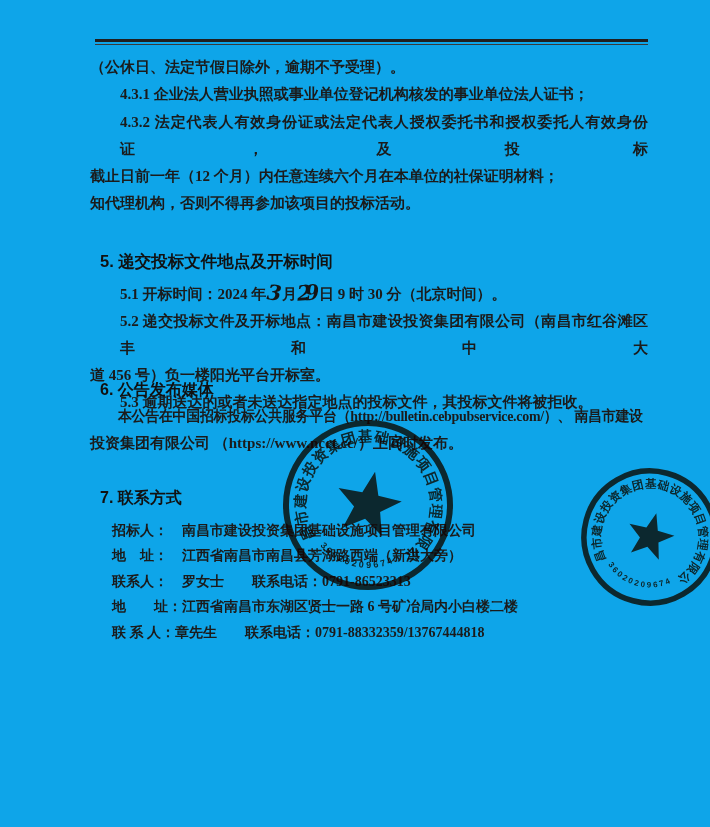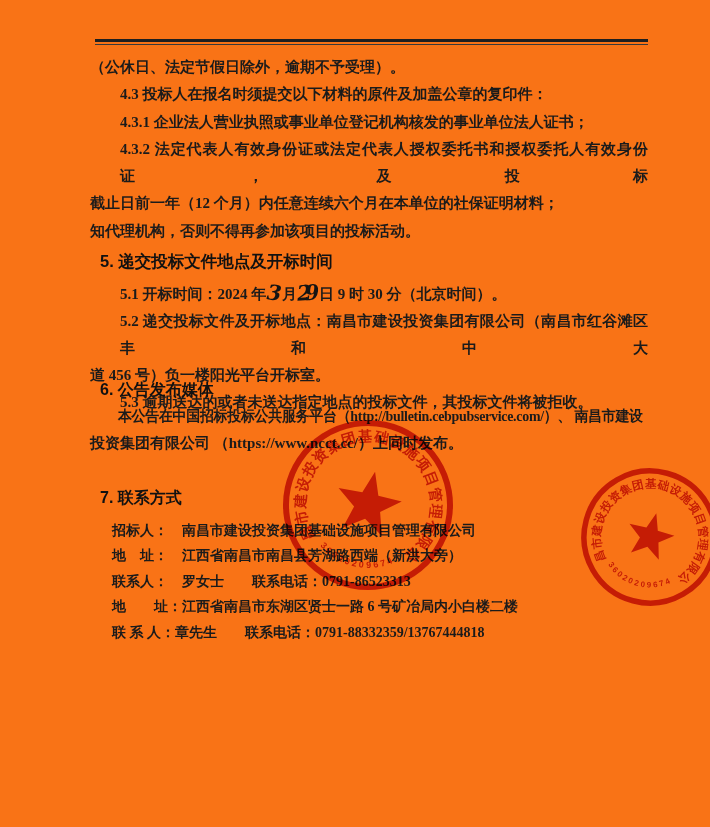--- a/index.html
+++ b/index.html
@@ -1,17 +1,17 @@
 <!DOCTYPE html>
 <html><head>
 <meta charset="utf-8">
 <style>
   html,body{margin:0;padding:0;background:#ffffff;}
   .page{
-    position:relative;width:710px;height:827px;background:#f97316;
+    position:relative;width:710px;height:827px;background:#0ea5e9;
     overflow:hidden;
     font-family:"Liberation Serif",serif;
     color:#1b1b1b;font-weight:bold;
   }
   .top-rule{
     position:absolute;left:95px;top:39px;width:553px;height:2px;
     border-top:3px solid #1f1f1f;border-bottom:1px solid #3a3a3a;
   }
   .block{position:absolute;left:90px;width:558px;}
   .blockA{top:54px;font-size:15px;line-height:27.3px;}
@@ -45,21 +45,20 @@
 </style>
 </head>
 <body>
 
 <div class="page">
 
   <div class="top-rule"></div>
 
   <div class="block blockA">
     <div class="line">（公休日、法定节假日除外，逾期不予受理）。</div>
-    <div class="line indent">4.3 投标人在报名时须提交以下材料的原件及加盖公章的复印件：</div>
     <div class="line indent">4.3.1 企业法人营业执照或事业单位登记机构核发的事业单位法人证书；</div>
     <div class="line indent fill">4.3.2 法定代表人有效身份证或法定代表人授权委托书和授权委托人有效身份证，及投标</div>
     <div class="line">截止日前一年（12 个月）内任意连续六个月在本单位的社保证明材料；</div>
     <div class="line">知代理机构，否则不得再参加该项目的投标活动。</div>
   </div>
 
   <div class="block blockB">
     <div class="sec-heading">5. 递交投标文件地点及开标时间</div>
     <div class="items">
       <div class="line indent">

